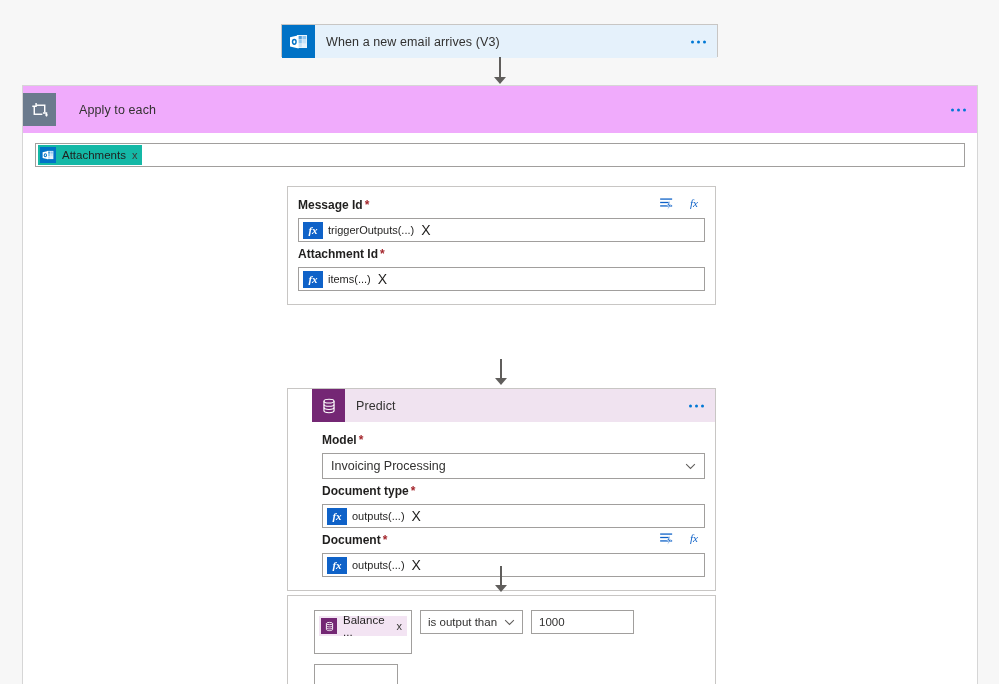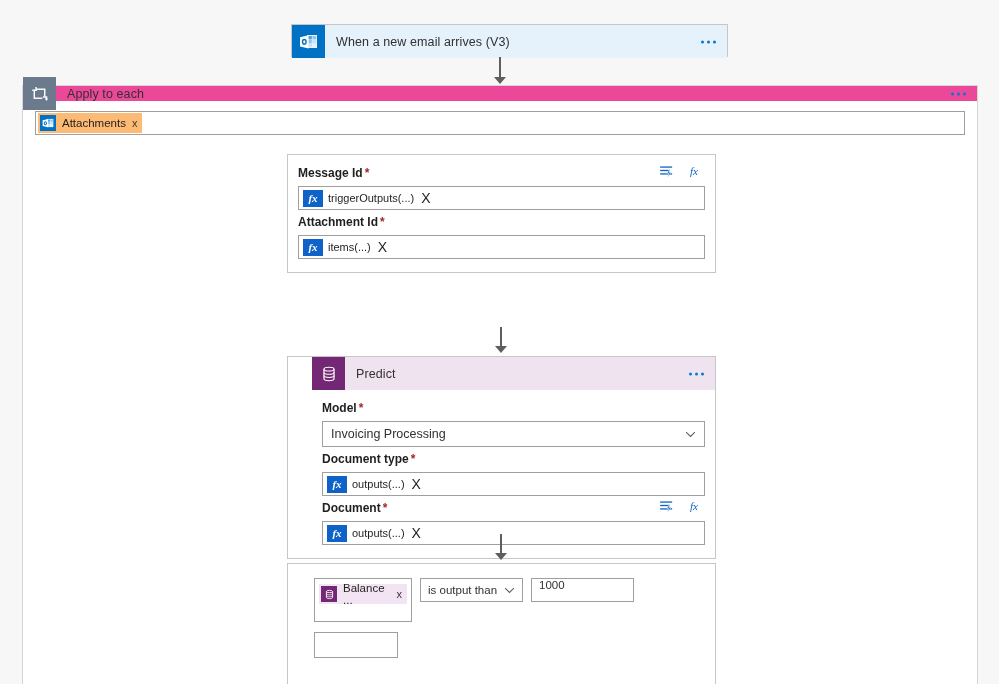--- a/index.html
+++ b/index.html
@@ -155,23 +155,24 @@
     left: 22px;
     top: 85px;
     width: 956px;
     border: 1px solid #d6d6d6;
     background: #ffffff;
     box-sizing: border-box;
   }
   #apply-header {
     display: flex;
     align-items: center;
-    height: 15px;
-    background: #ec4899;
+    height: 47px;
+    background: #f0abfc;
     position: relative;
+    gap: 12px;
   }
   #apply-body { padding: 10px 12px 0 12px; position: relative; }
 
   .small-label {
     font-size: 11px;
     color: #323130;
     margin-bottom: 3px;
   }
   .small-label .req { font-size: 11px; }
 
@@ -184,21 +185,21 @@
     padding: 0 2px;
     box-sizing: border-box;
   }
   .chip {
     display: inline-flex;
     align-items: center;
     height: 20px;
     padding: 0 5px 0 0;
     font-size: 11.5px;
   }
-  .chip-blue { background: #fdba74; color: #201f1e; }
+  .chip-blue { background: #14b8a6; color: #201f1e; }
   .chip-purple { background: #f3e4f3; color: #201f1e; }
   .chip-icon {
     width: 16px; height: 16px;
     margin: 0 6px 0 2px;
     display: flex; align-items: center; justify-content: center;
     flex: 0 0 16px;
   }
   .chip-icon.outlook { background: #0072c6; }
   .chip-icon.purple { background: #742774; }
   .chip-x { margin-left: 6px; font-size: 11px; color: #3b3a39; }
@@ -225,20 +226,21 @@
     box-sizing: border-box;
     font-size: 11.5px;
     color: #323130;
   }
   .cond-value {
     border: 1px solid #a19f9d;
     background: #fff;
     width: 103px;
     height: 24px;
     display: flex;
+    align-items: center;
     padding: 0 7px;
     box-sizing: border-box;
     font-size: 11.5px;
     color: #323130;
   }
   .add-btn {
     margin-top: 10px;
     border: 1px solid #a19f9d;
     background: #fff;
     height: 26px;
@@ -248,21 +250,21 @@
     justify-content: center;
     gap: 6px;
     font-size: 12px;
     color: #201f1e;
     box-sizing: border-box;
   }
 </style>
 </head>
 <body>
 
-<div class="card" id="trigger-card" style="position:absolute; left:281px; top:24px; width:437px; height:33px;margin-left:10px;">
+<div class="card" id="trigger-card" style="position:absolute; left:281px; top:24px; width:437px; height:33px;">
   <div class="card-header hdr-outlook">
     <div class="card-icon">
       <svg width="19" height="19" viewBox="0 0 19 19" aria-hidden="true">
         <rect x="8" y="3" width="10" height="13" fill="#ffffff" opacity="0.92"></rect>
         <rect x="9" y="4" width="3.8" height="3.4" fill="#50a0dc"></rect>
         <rect x="13.4" y="4" width="3.8" height="3.4" fill="#8ec6ef"></rect>
         <rect x="9" y="8" width="3.8" height="3.4" fill="#8ec6ef"></rect>
         <rect x="13.4" y="8" width="3.8" height="3.4" fill="#c8e2f7"></rect>
         <rect x="9" y="12" width="3.8" height="3.2" fill="#c8e2f7"></rect>
         <rect x="13.4" y="12" width="3.8" height="3.2" fill="#e6f2fc"></rect>

